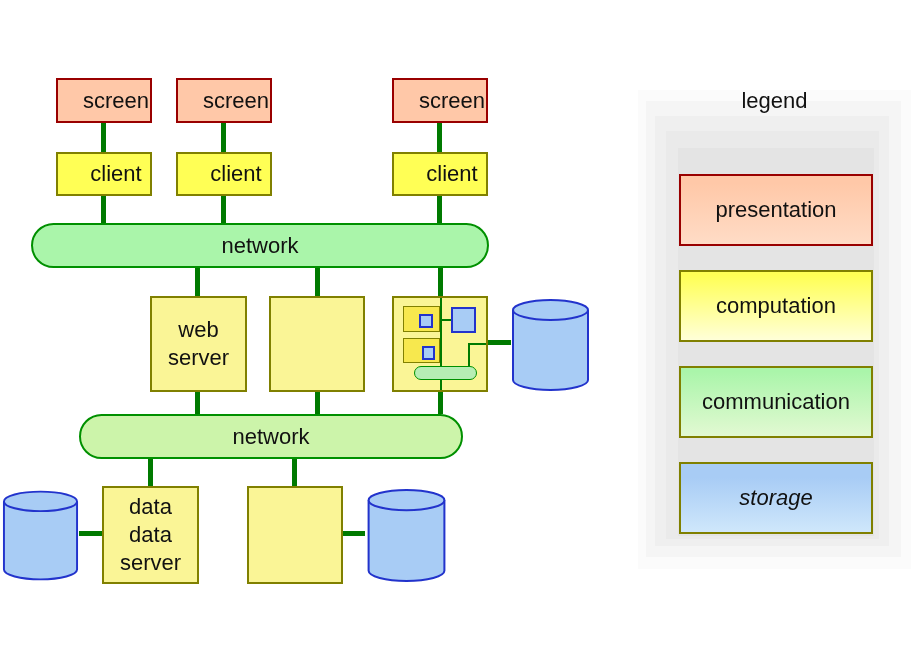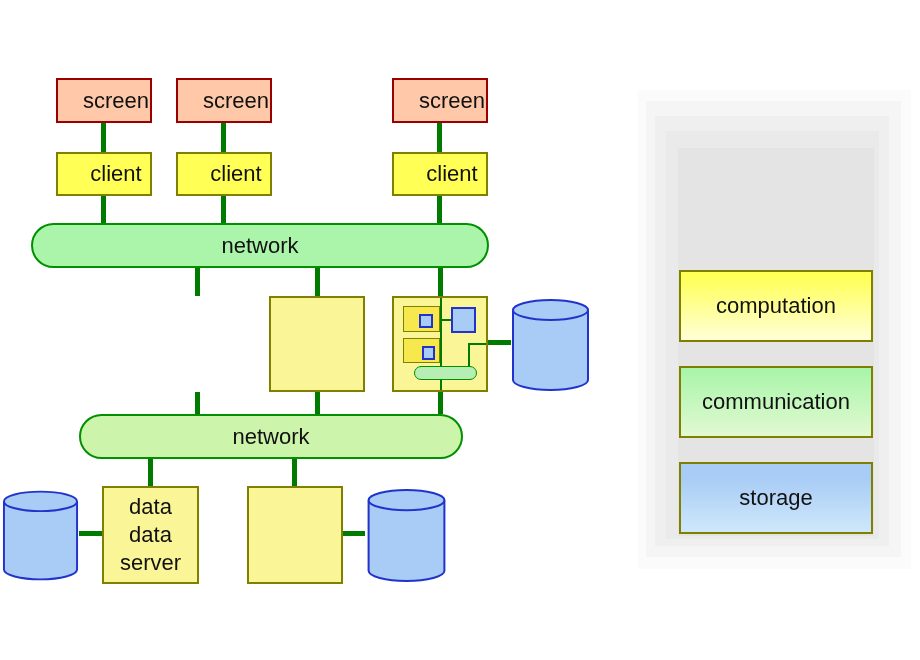--- a/index.html
+++ b/index.html
@@ -34,21 +34,21 @@
   .legend-layer{position:absolute;}
   .legend-title{position:absolute;left:638px;top:88px;width:273px;text-align:center;
                 font-size:22px;}
   .legend-box{position:absolute;left:679px;width:194px;height:72px;box-sizing:border-box;
               border:2px solid var(--legend-box-border);display:flex;align-items:center;
               justify-content:center;font-size:22px;}
   .legend-presentation{border-color:var(--presentation-border);
      background:linear-gradient(180deg,var(--presentation-fill) 10%,#ffdcc6 100%);}
   .legend-computation{background:linear-gradient(180deg,var(--computation-fill) 5%,#ffffd8 100%);}
   .legend-communication{background:linear-gradient(180deg,var(--communication-fill) 5%,#e2f9d2 100%);}
-  .legend-storage{background:linear-gradient(180deg,var(--storage-fill) 20%,#cfe7fb 100%);}
+  .legend-storage{background:linear-gradient(180deg,var(--storage-fill) 20%,#cfe7fb 100%);font-style:italic;}
 </style>
 </head>
 <body>
 
 <div id="canvas">
 
   <div class="box box-screen lbl" style="left:56px;top:78px;width:96px;height:45px">screen</div>
   <div class="box box-screen lbl" style="left:176px;top:78px;width:96px;height:45px">screen</div>
   <div class="box box-screen lbl" style="left:392px;top:78px;width:96px;height:45px">screen</div>
 
@@ -63,20 +63,21 @@
   <div class="vconn" style="left:101px;top:196px;height:27px"></div>
   <div class="vconn" style="left:221px;top:196px;height:27px"></div>
   <div class="vconn" style="left:437px;top:196px;height:27px"></div>
 
   <div class="network network-1 lbl" style="left:31px;top:223px;width:458px;height:45px">network</div>
 
   <div class="vconn" style="left:195px;top:268px;height:28px"></div>
   <div class="vconn" style="left:315px;top:268px;height:28px"></div>
   <div class="vconn" style="left:438px;top:268px;height:28px"></div>
 
+  <div class="box box-server lbl" style="left:150px;top:296px;width:97px;height:96px;padding:0 8px">web server</div>
   <div class="box box-server" style="left:269px;top:296px;width:96px;height:96px"></div>
 
   <div class="box box-server" style="left:392px;top:296px;width:96px;height:96px">
     <div class="thinv" style="left:46px;top:0;height:69px"></div>
     <div class="thinh" style="left:39px;top:21px;width:20px"></div>
     <div class="thinh" style="left:74px;top:45px;width:18px"></div>
     <div class="thinv" style="left:74px;top:45px;height:27px"></div>
     <div class="thinv" style="left:46px;top:82px;height:10px"></div>
     <div class="proc" style="left:9px;top:8px;width:37px;height:26px"></div>
     <div class="bluesq" style="left:25px;top:16px;width:14px;height:14px"></div>
@@ -119,18 +120,20 @@
     <path d="M2 12 V82 a37.5 10 0 0 0 75 0 V12" fill="var(--storage-fill)" stroke="var(--storage-border)" stroke-width="2"></path>
     <ellipse cx="39.5" cy="12" rx="37.5" ry="10" fill="var(--storage-fill)" stroke="var(--storage-border)" stroke-width="2"></ellipse>
   </svg>
 
   <div class="legend-layer" style="left:638px;top:90px;width:273px;height:479px;background:#fbfbfb"></div>
   <div class="legend-layer" style="left:646px;top:101px;width:255px;height:456px;background:#f5f5f5"></div>
   <div class="legend-layer" style="left:655px;top:116px;width:234px;height:430px;background:#efefef"></div>
   <div class="legend-layer" style="left:666px;top:131px;width:213px;height:408px;background:#eaeaea"></div>
   <div class="legend-layer" style="left:678px;top:148px;width:196px;height:388px;background:#e4e4e4"></div>
 
+  <div class="legend-title">legend</div>
 
+  <div class="legend-box legend-presentation" style="top:174px">presentation</div>
   <div class="legend-box legend-computation" style="top:270px">computation</div>
   <div class="legend-box legend-communication" style="top:366px">communication</div>
   <div class="legend-box legend-storage" style="top:462px">storage</div>
 
 </div>
 
 </body></html>

